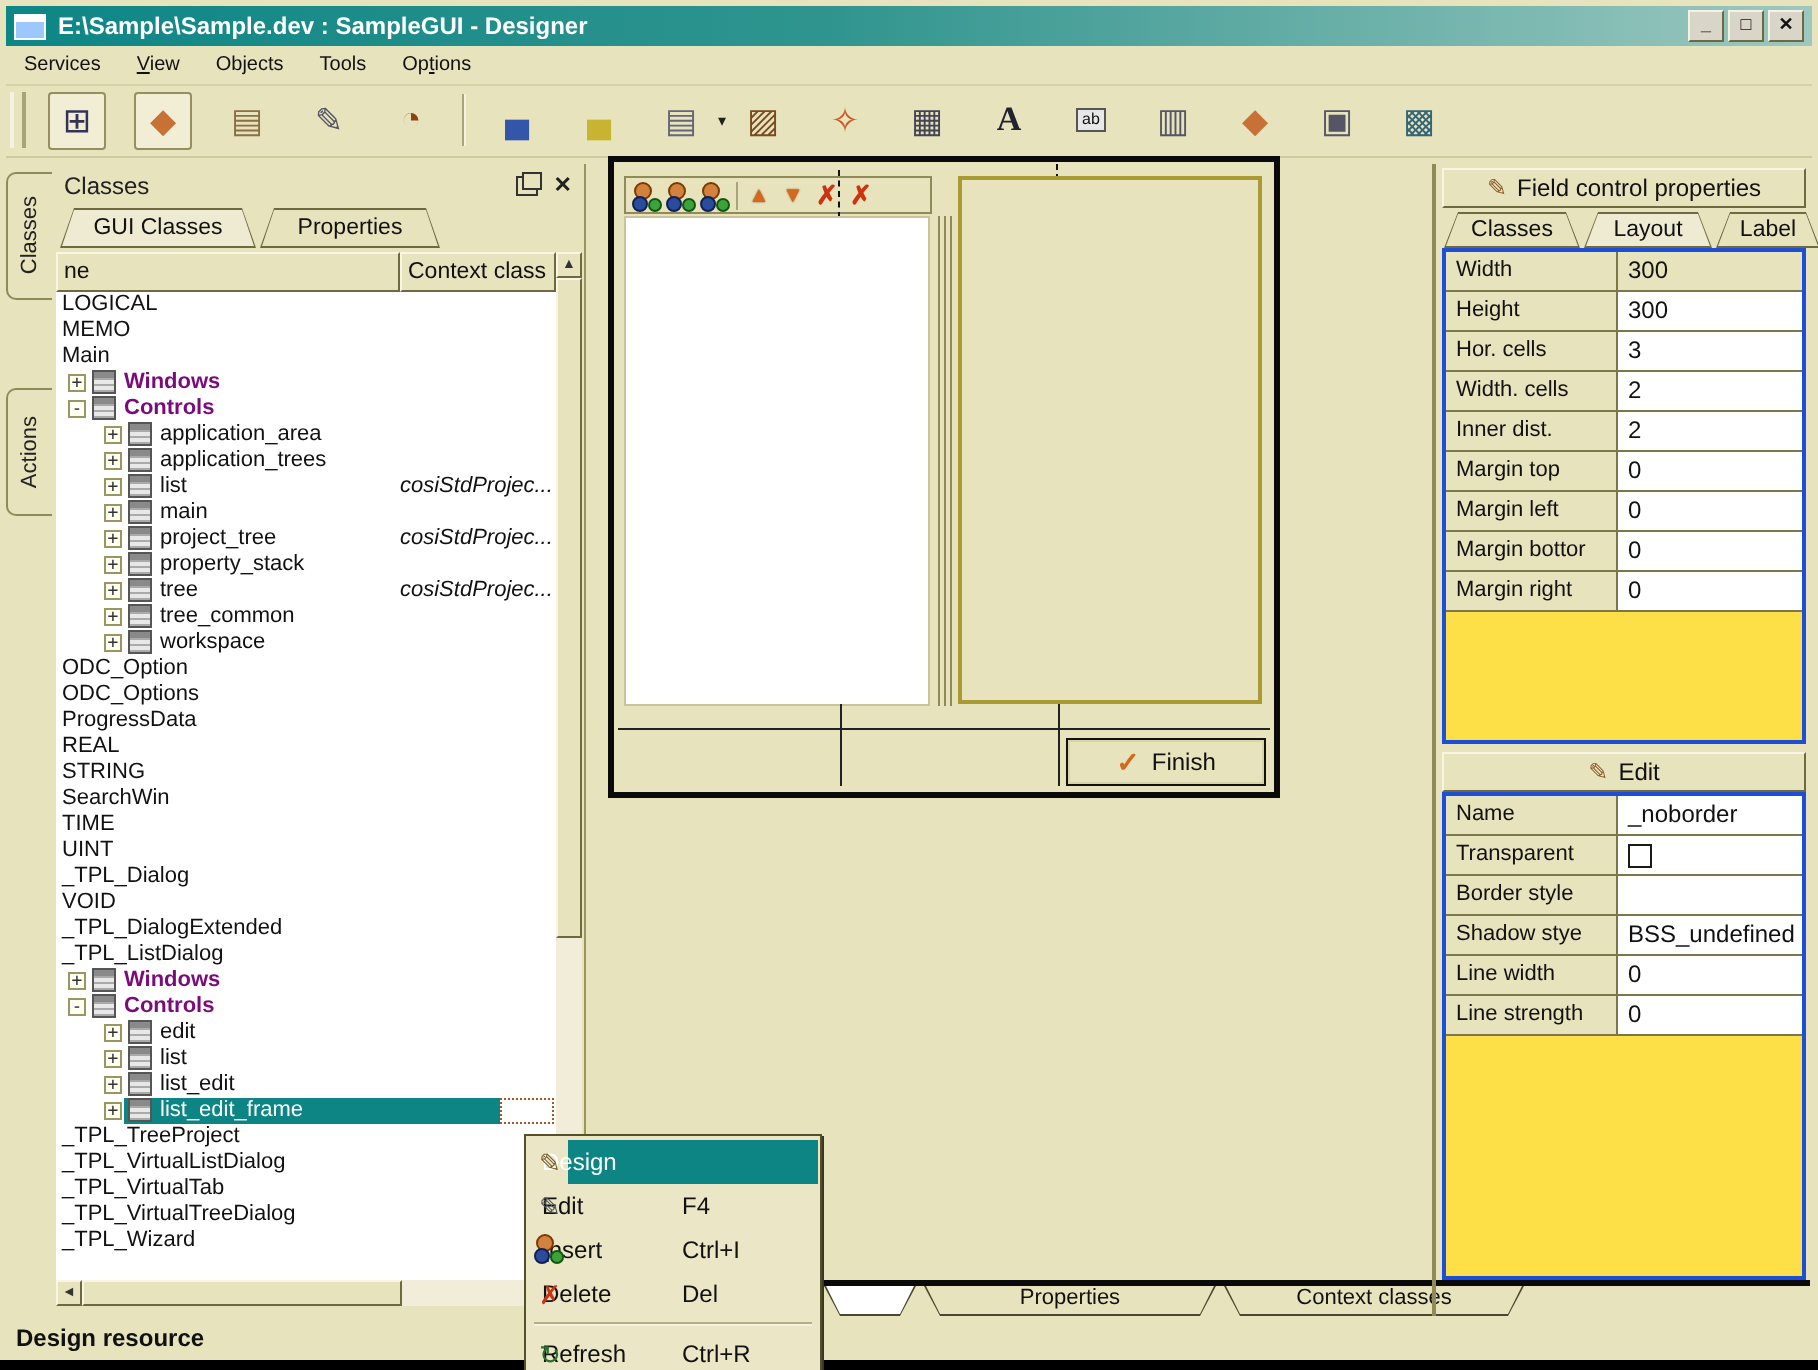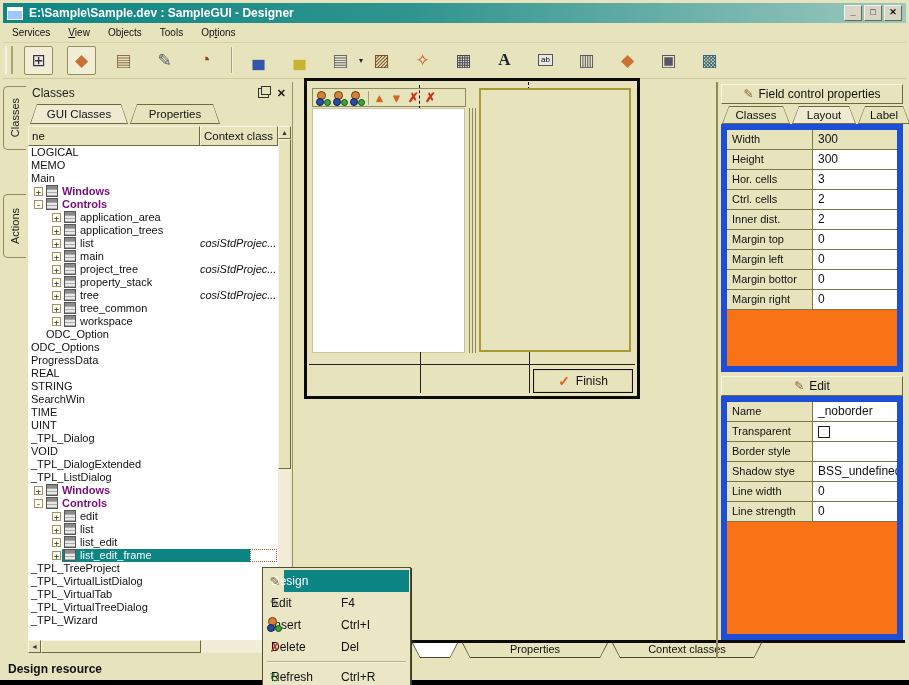--- a/index.html
+++ b/index.html
@@ -126,21 +126,21 @@
 
   
   #right-divider{position:absolute;left:716px;top:82px;width:2px;height:576px;background:#8F8A58;}
   #right-panel{position:absolute;left:720px;top:82px;width:184px;height:576px;}
   .rp-header{position:absolute;left:1px;right:1px;height:18px;background:#E7E3BC;
     border:1px solid;border-color:#F8F5E4 #6E6A40 #6E6A40 #F8F5E4;display:flex;align-items:center;justify-content:center;
     gap:5px;font-size:12px;}
   .rp-ic{color:#8B5A2B;font-size:12px;}
   #rp-tabs{position:absolute;left:2px;top:24px;height:18px;display:flex;}
   #rp-tabs .ttab>span{line-height:16px;font-size:11.5px;}
-  .pgrid{position:absolute;left:1px;right:1px;border:6px solid #1d4ed8;background:#f97316;box-sizing:border-box;}
+  .pgrid{position:absolute;left:1px;right:1px;border:2px solid #1d4ed8;background:#fde047;box-sizing:border-box;}
   .prow{display:flex;height:20px;box-sizing:border-box;}
   .plabel{width:86px;flex:none;background:#E7E3BC;border-right:1px solid #7B774B;border-bottom:1px solid #7B774B;
     font-size:11px;line-height:19px;padding-left:5px;box-sizing:border-box;white-space:nowrap;overflow:hidden;}
   .pvalue{flex:1;background:#fff;border-bottom:1px solid #7B774B;font-size:12px;line-height:19px;padding-left:5px;
     box-sizing:border-box;white-space:nowrap;overflow:hidden;display:flex;align-items:center;}
   .prow.sel .pvalue{background:#E7E3BC;}
   .cbx{width:12px;height:12px;background:#fff;border:1.5px solid #1A1A1A;box-sizing:border-box;}
   #grid1{top:42px;height:248px;} #grid2{top:314px;height:244px;}
   #rp-h1{top:2px;} #rp-h2{top:294px;}
 
@@ -327,21 +327,21 @@
             <span class="exp" style="left: 24px;">+</span>
             <span class="fe-icon" style="left: 36px;"></span>
             <span class="lbl" style="left: 52px;">tree_common</span>
           </div>
           <div class="trow">
             <span class="exp" style="left: 24px;">+</span>
             <span class="fe-icon" style="left: 36px;"></span>
             <span class="lbl" style="left: 52px;">workspace</span>
           </div>
           <div class="trow">
-            <span class="lbl" style="left: 18px;">ODC_Option</span>
+            <span class="lbl" style="left: 3px;">ODC_Option</span>
           </div>
           <div class="trow">
             <span class="lbl" style="left: 3px;">ODC_Options</span>
           </div>
           <div class="trow">
             <span class="lbl" style="left: 3px;">ProgressData</span>
           </div>
           <div class="trow">
             <span class="lbl" style="left: 3px;">REAL</span>
           </div>
@@ -519,21 +519,21 @@
         </div>
         <div class="prow">
           <div class="plabel">Height</div>
           <div class="pvalue">300</div>
         </div>
         <div class="prow">
           <div class="plabel">Hor. cells</div>
           <div class="pvalue">3</div>
         </div>
         <div class="prow">
-          <div class="plabel">Ctrl. cells</div>
+          <div class="plabel">Width. cells</div>
           <div class="pvalue">2</div>
         </div>
         <div class="prow">
           <div class="plabel">Inner dist.</div>
           <div class="pvalue">2</div>
         </div>
         <div class="prow">
           <div class="plabel">Margin top</div>
           <div class="pvalue">0</div>
         </div>

